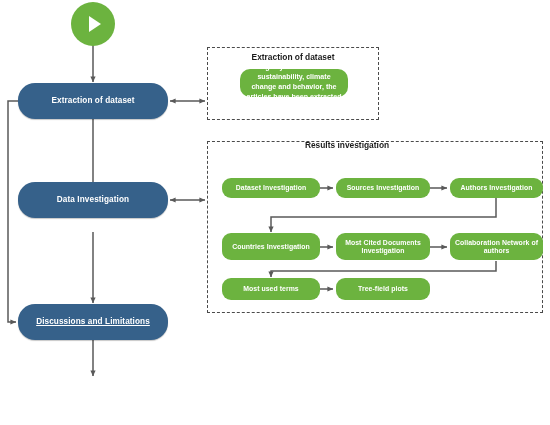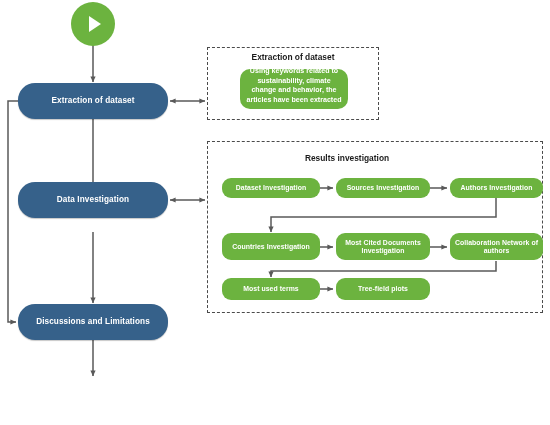--- a/index.html
+++ b/index.html
@@ -141,32 +141,32 @@
   </div>
 
   <div class="node blue-node" style="left:18px; top:83px; width:150px; height:36px;">
     <span>Extraction of dataset</span>
   </div>
 
   <div class="node blue-node" style="left:18px; top:182px; width:150px; height:36px;">
     <span>Data Investigation</span>
   </div>
 
-  <div class="node blue-node" style="left:18px; top:304px; width:150px; height:36px;">
+  <div class="node blue-node" style="left:18px; top:304px; width:150px; height:36px;text-decoration:underline;">
     <span>Discussions and Limitations</span>
   </div>
 
 
   <div class="dash-title" style="left:207px; top:52px; width:172px;">Extraction of dataset</div>
 
-  <div class="node green-note" style="left:240px; top:69px; width:108px; height:40px;align-items:flex-end;">
+  <div class="node green-note" style="left:240px; top:69px; width:108px; height:28px;">
     <span>Using keywords related to sustainability, climate change and behavior, the articles have been extracted</span>
   </div>
 
-  <div class="dash-title" style="left:207px; top:153px; width:280px;">Results investigation</div>
+  <div class="dash-title" style="left:207px; top:140px; width:280px;">Results investigation</div>
 
   <div class="node green-node" style="left:222px; top:178px; width:98px; height:20px;">
     <span>Dataset Investigation</span>
   </div>
   <div class="node green-node" style="left:336px; top:178px; width:94px; height:20px;">
     <span>Sources Investigation</span>
   </div>
   <div class="node green-node" style="left:450px; top:178px; width:93px; height:20px;">
     <span>Authors Investigation</span>
   </div>

